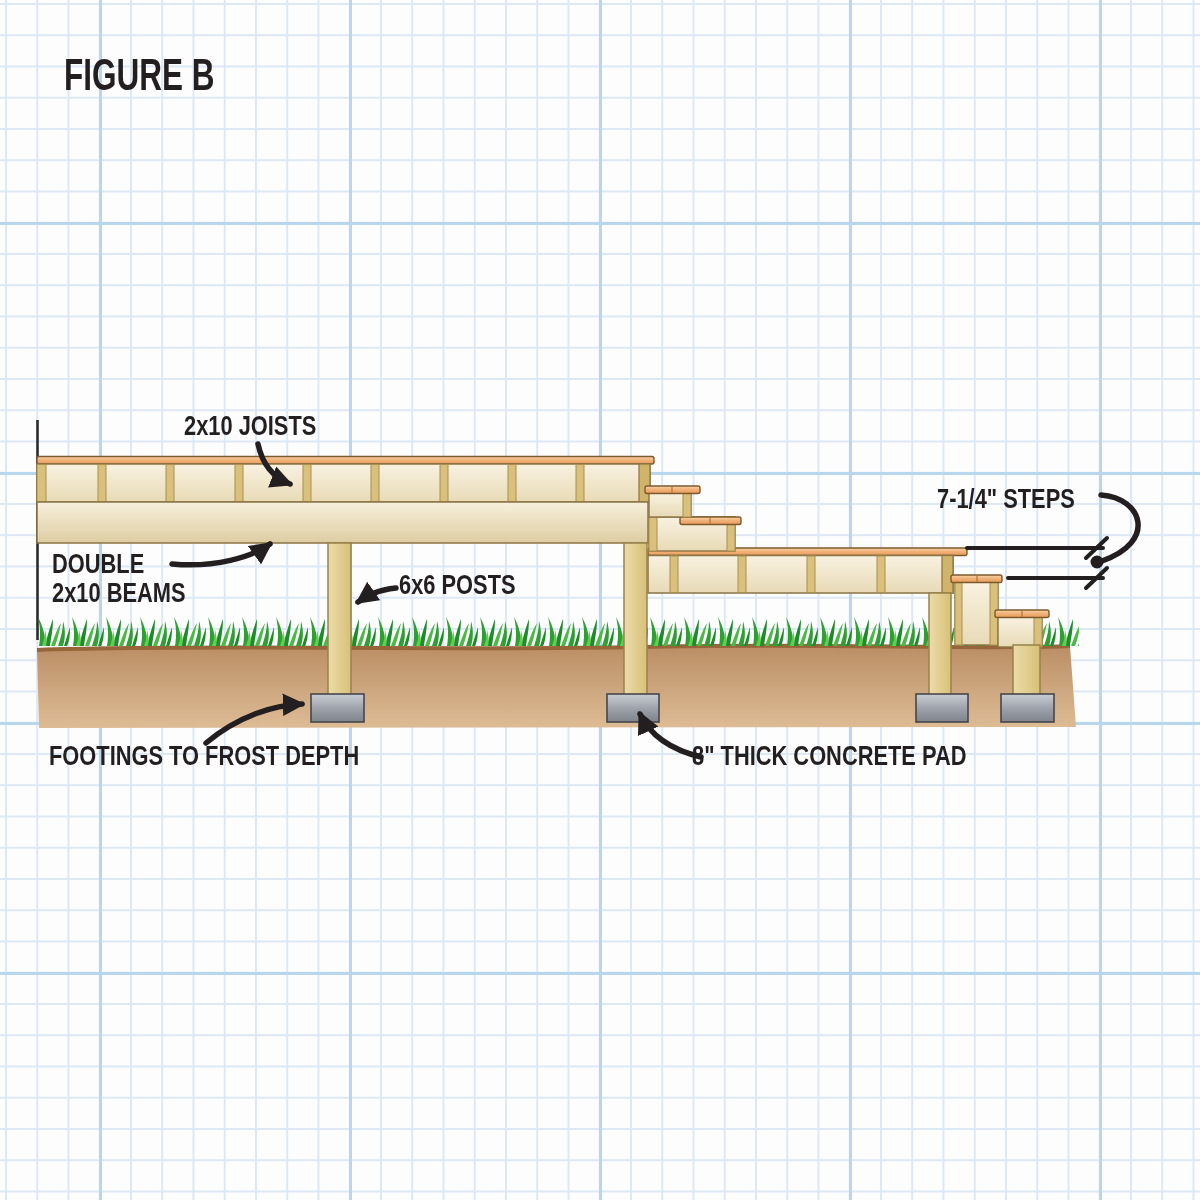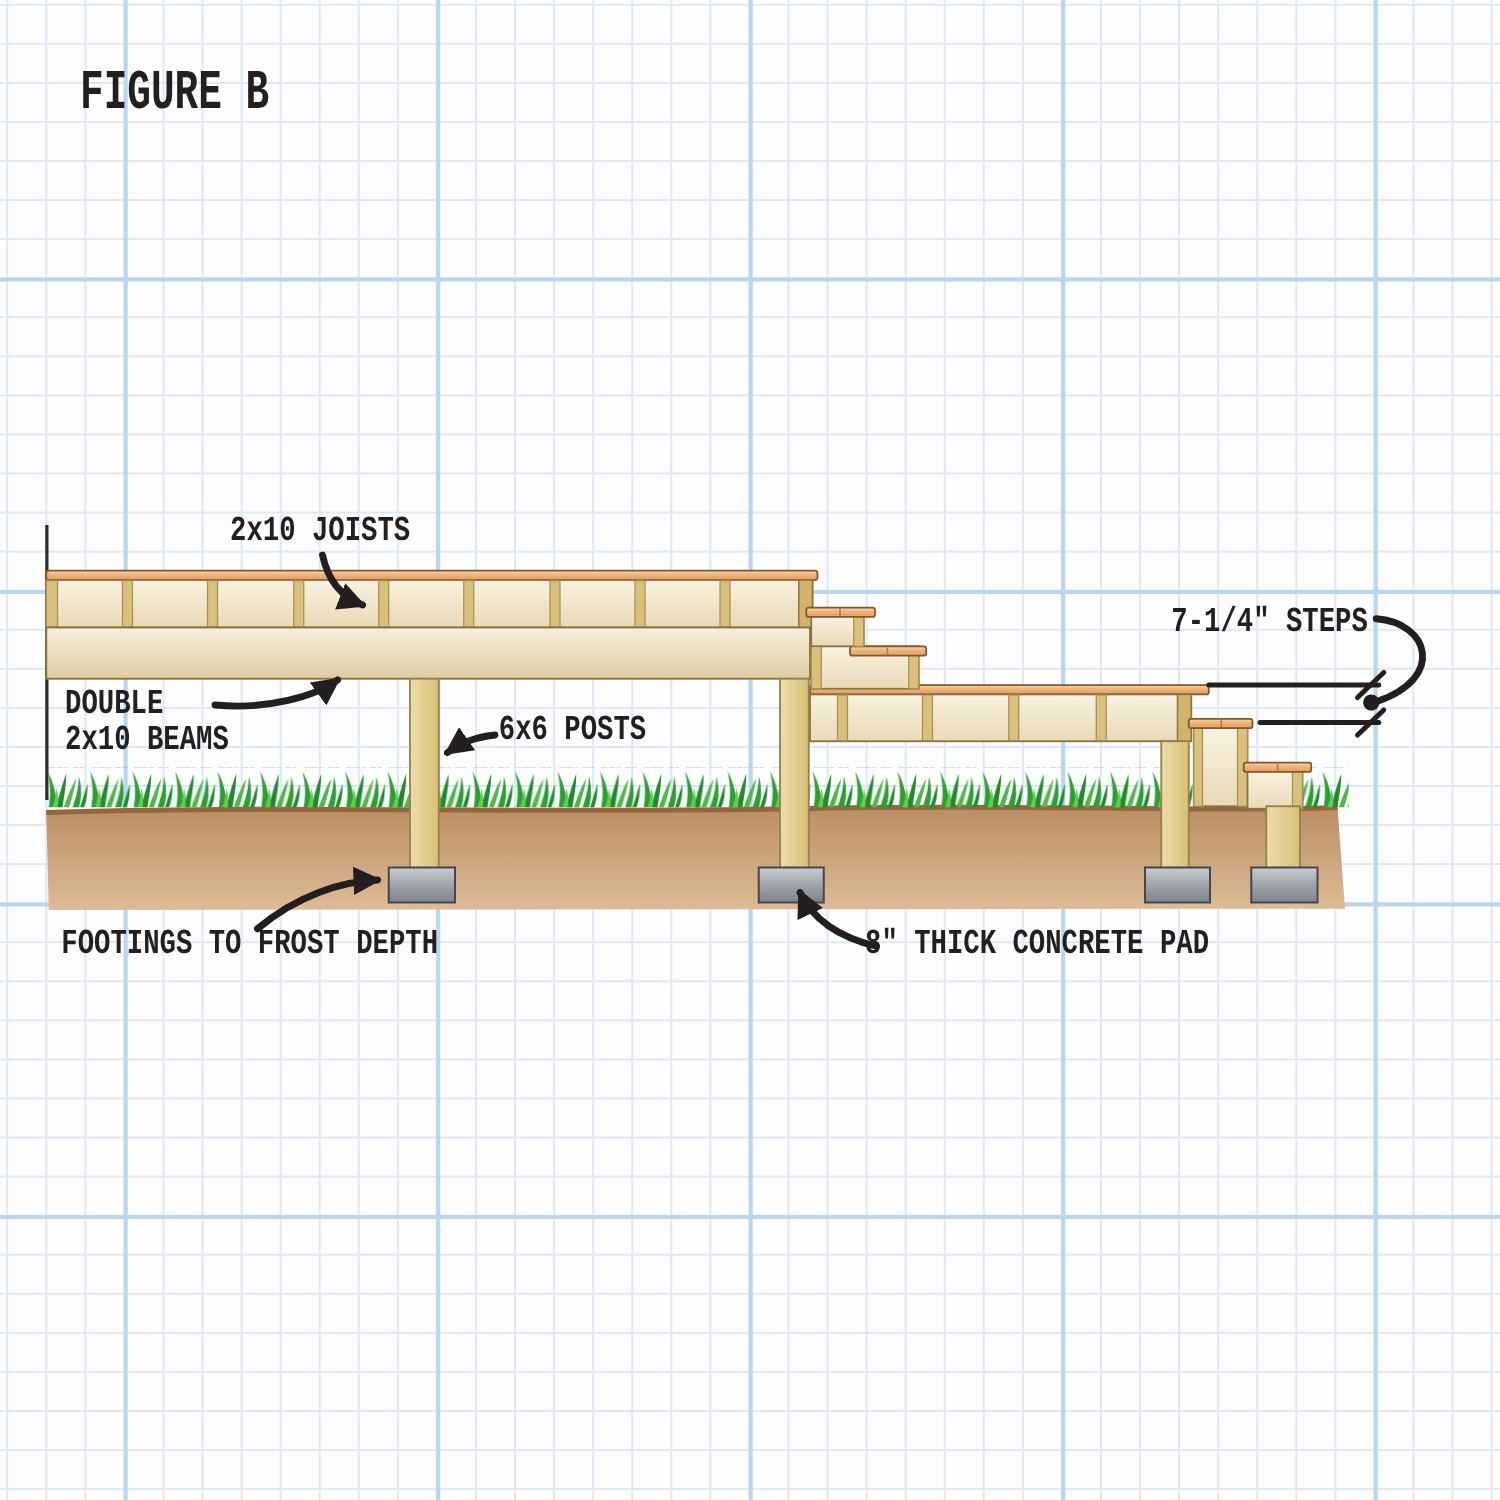--- a/index.html
+++ b/index.html
@@ -7,21 +7,21 @@
   .canvas{
     position:relative;width:1200px;height:1200px;
     background-color:#fdfdfe;
     background-image:
       linear-gradient(to right,#b9d6ef 3px,transparent 3px),
       linear-gradient(to bottom,#b9d6ef 3px,transparent 3px),
       linear-gradient(to right,#dce8f5 1.6px,transparent 1.6px),
       linear-gradient(to bottom,#dce8f5 1.6px,transparent 1.6px);
     background-size:250px 250px,250px 250px,31.25px 31.25px,31.25px 31.25px;
     background-position:99px -28px,99px 222px,5px 3px,5px 3px;
-    font-family:Liberation Mono, monospace;
+    font-family:Liberation Sans, sans-serif;
   }
   svg.diagram{position:absolute;left:0;top:0;width:1200px;height:1200px;}
   .lbl{
     position:absolute;color:#231f20;font-weight:700;
     transform:scaleX(0.78);transform-origin:left top;
     white-space:nowrap;letter-spacing:0px;line-height:1.05;
   }
   .lbl-title{font-size:45px;transform:scaleX(0.7);transform-origin:left top;}
   .lbl-note{font-size:28px;}
 </style>

